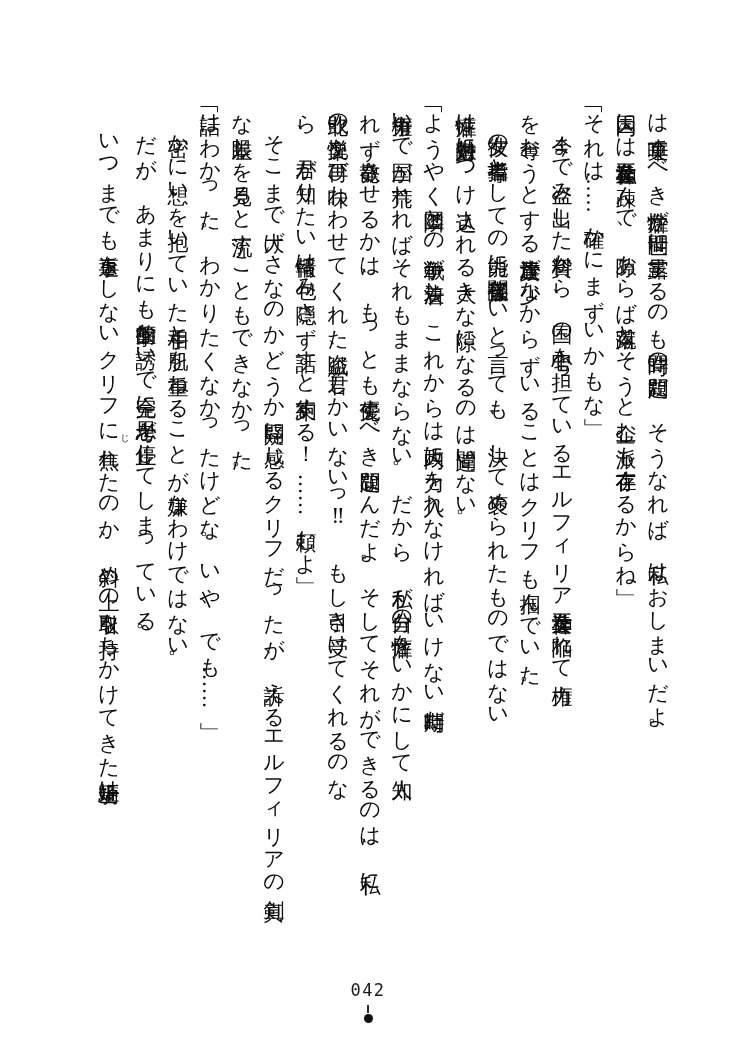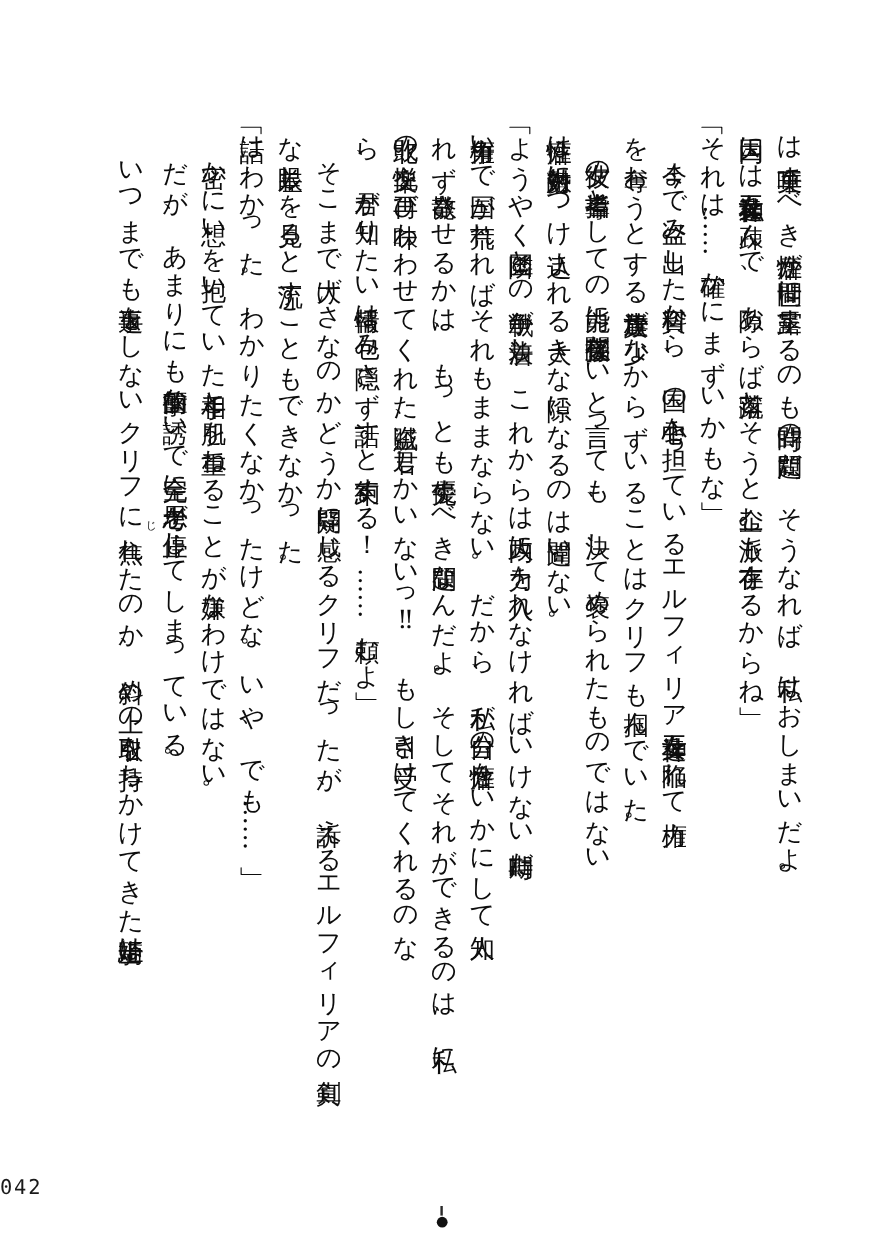--- a/index.html
+++ b/index.html
@@ -40,20 +40,21 @@
   }
   rt {
     font-size: 9px;
     color: #0d0d0d;
   }
   .page-number {
     position: absolute;
     top: 980px;
     left: 0;
     width: 736px;
+    text-align: center;
     font-family: "DejaVu Sans Mono", "Liberation Mono", monospace;
     font-size: 17px;
     letter-spacing: 1.5px;
     color: #1a1a1a;
   }
   .page-mark {
     position: absolute;
     top: 1005px;
     left: 0;
     width: 736px;

